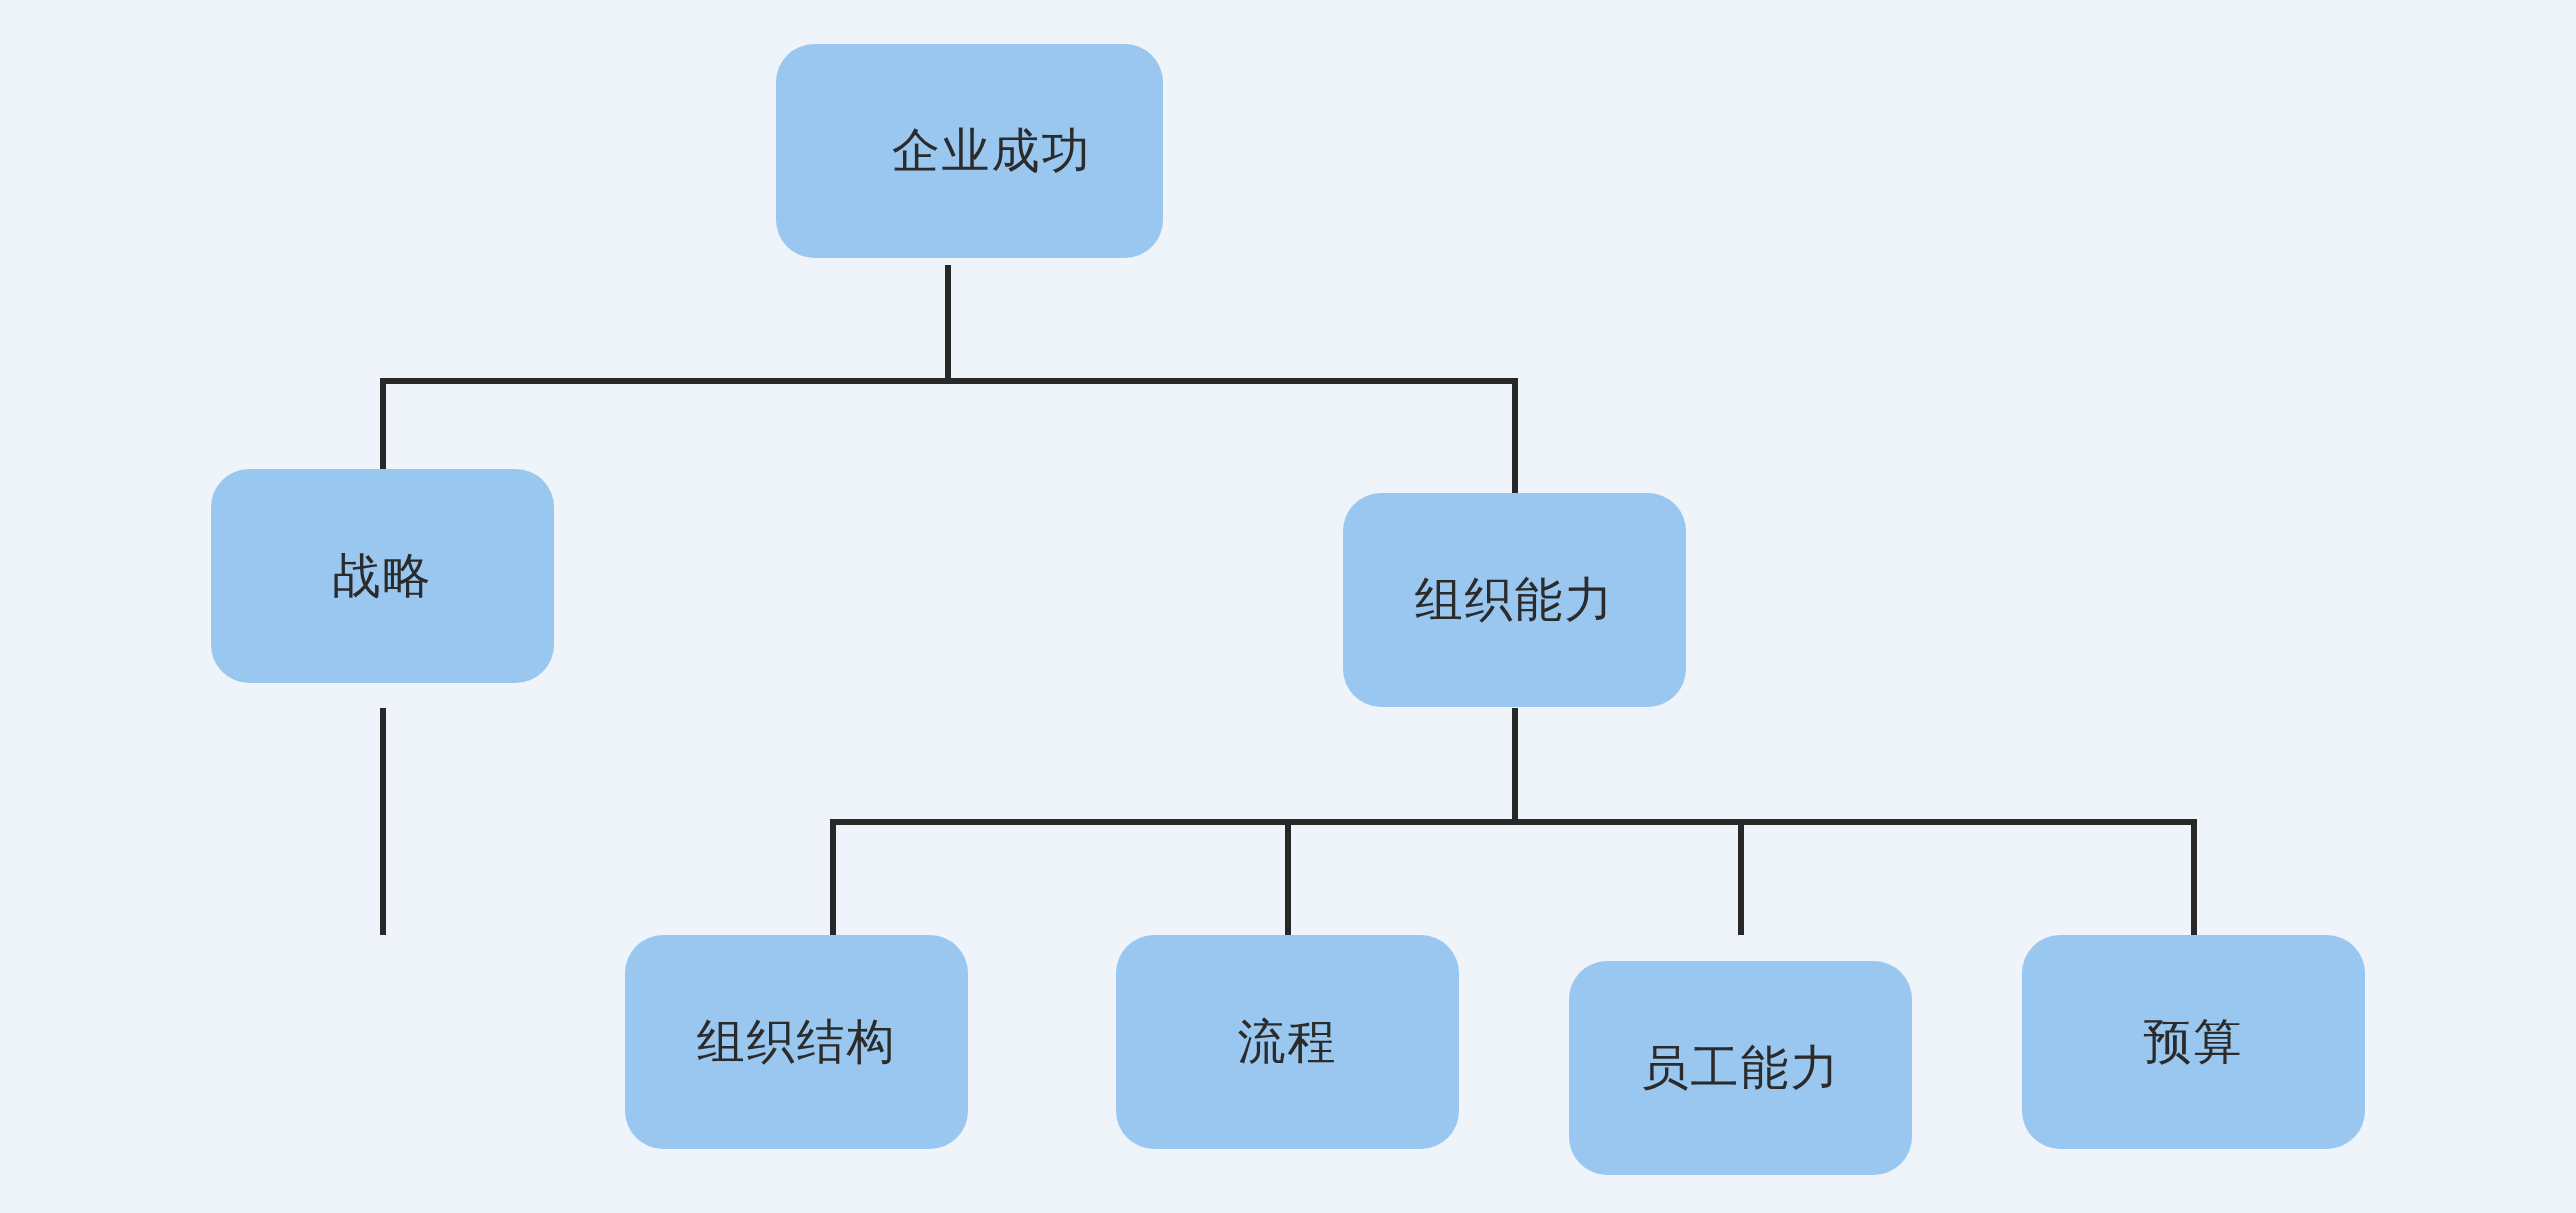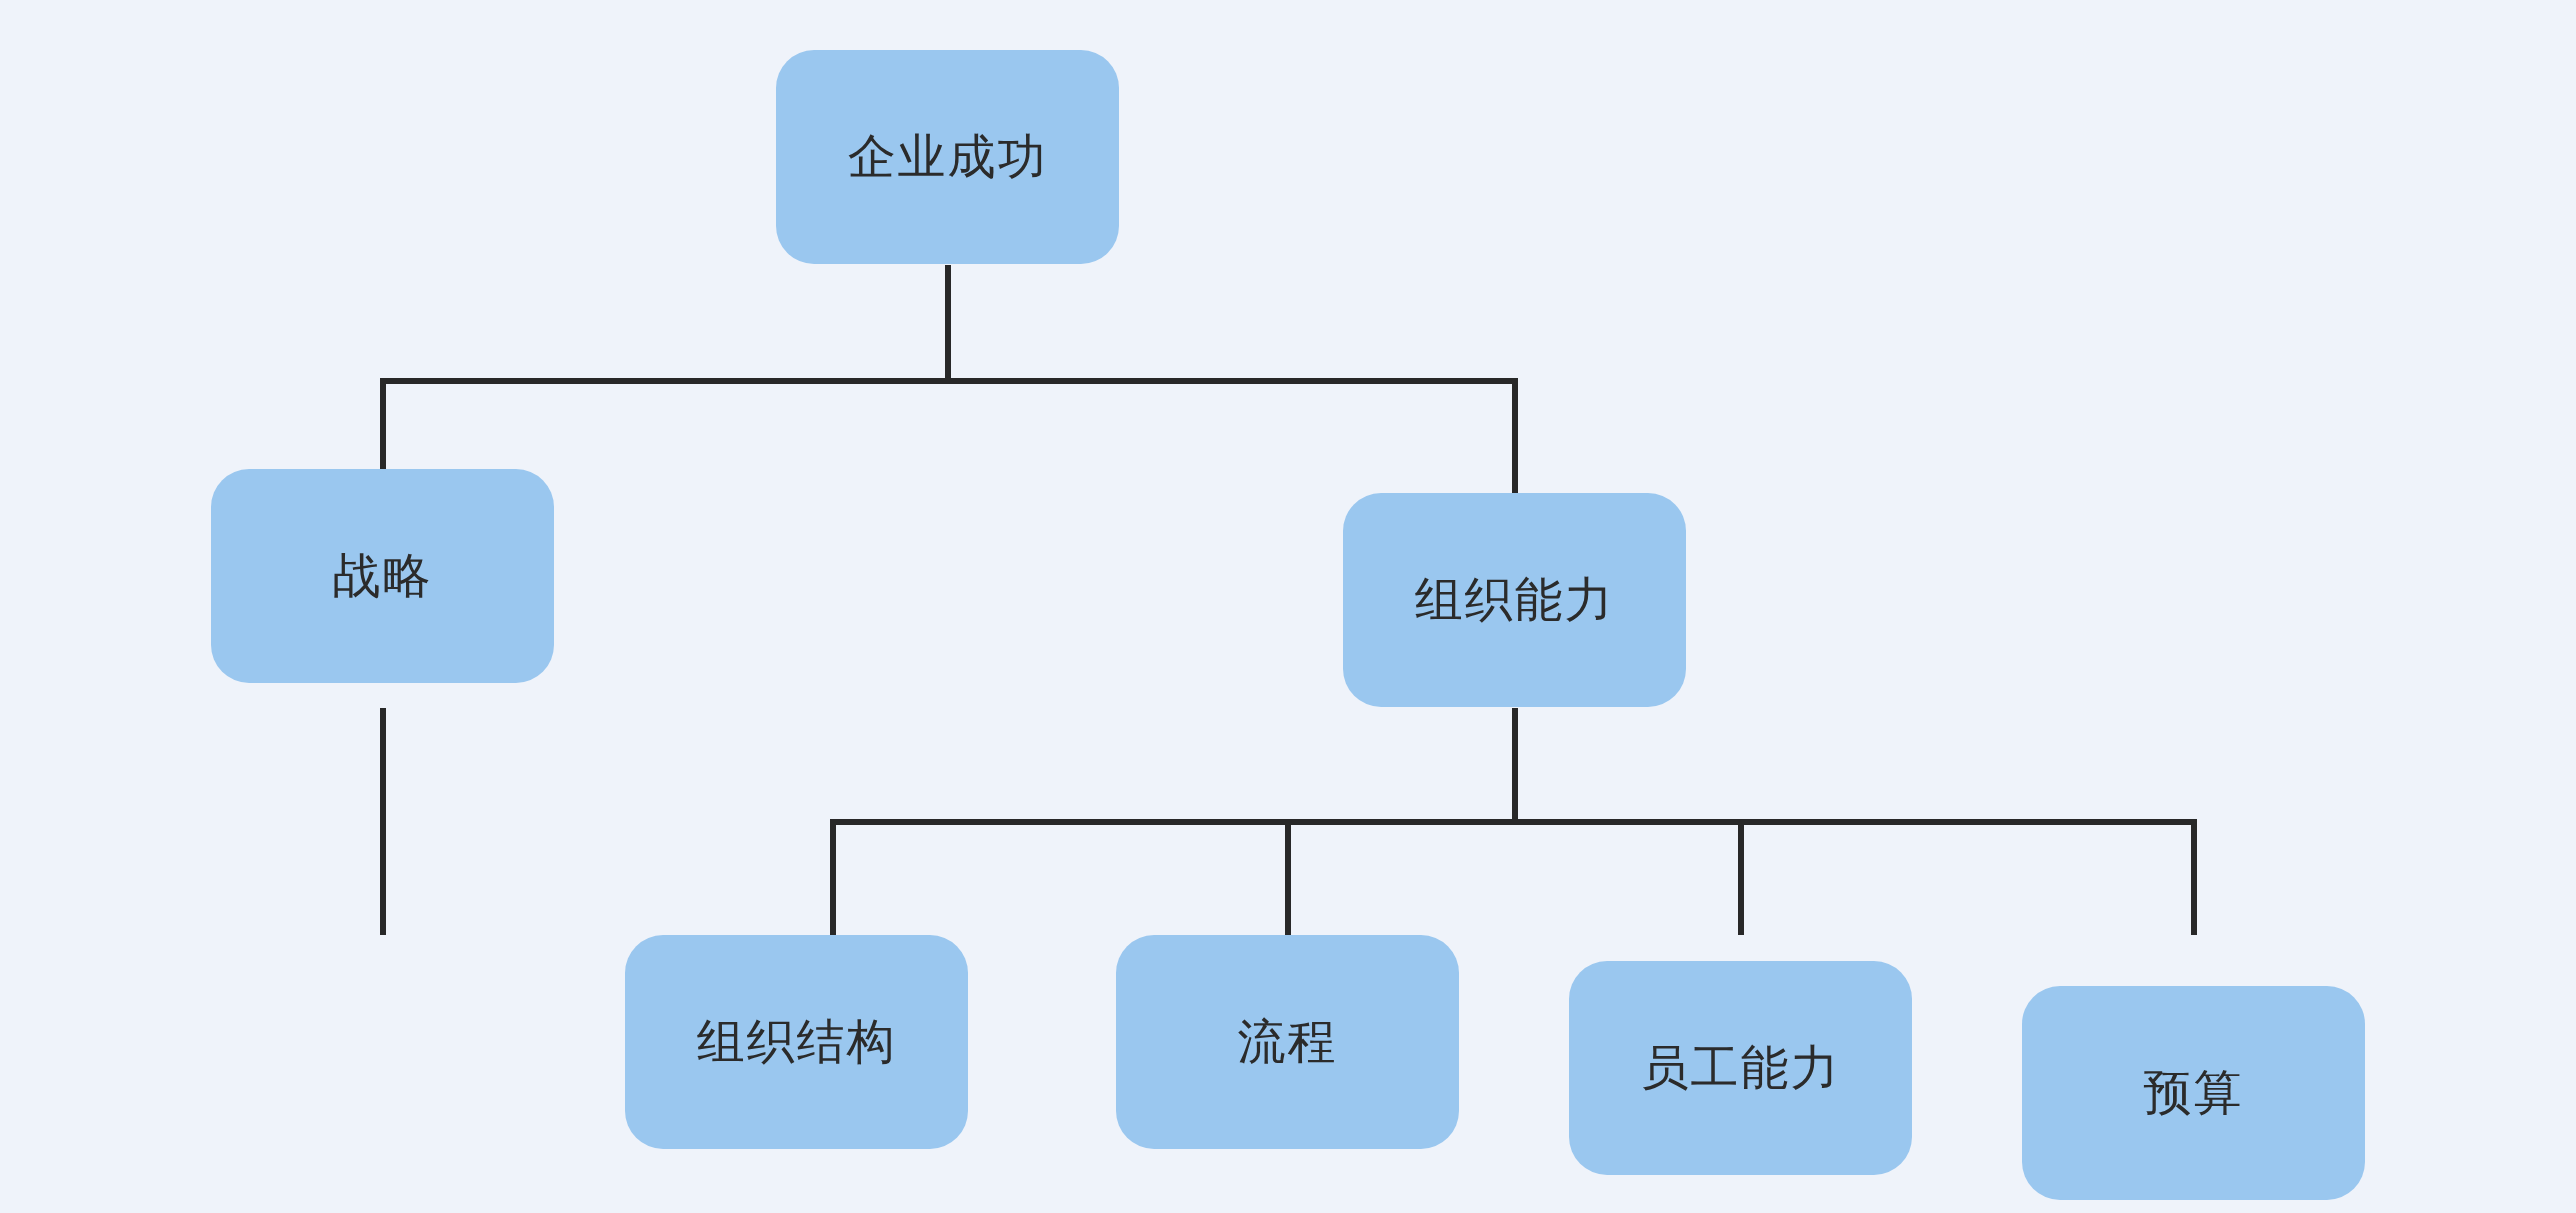--- a/index.html
+++ b/index.html
@@ -28,28 +28,28 @@
     font-size: 48px;
     letter-spacing: 1.9px;
     color: #2B2B2B;
     white-space: nowrap;
   }
   .edge {
     position: absolute;
     background: #282828;
   }
   
-  .n-root            { left: 776px;  top: 50px;  }
+  .n-root            { left: 776px;  top: 44px; padding-left: 44px;  }
   .n-strategy        { left: 211px;  top: 469px; }
   .n-org-capability  { left: 1343px; top: 493px; }
   .n-business        { left: 211px;  top: 935px; }
   .n-org-structure   { left: 625px;  top: 935px; }
   .n-process         { left: 1116px; top: 935px; }
   .n-staff-capability{ left: 1569px; top: 961px; }
-  .n-budget          { left: 2022px; top: 986px; }
+  .n-budget          { left: 2022px; top: 935px; }
   
   .e-root-down       { left: 945px;  top: 265px; width: 5.7px;    height: 118px; }
   .e-l1-horizontal   { left: 380px;  top: 378px; width: 1138px; height: 5.7px;  }
   .e-strategy-top    { left: 380px;  top: 378px; width: 5.7px;    height: 115px; }
   .e-orgcap-top      { left: 1512px; top: 378px; width: 5.7px;    height: 115px; }
   .e-strategy-business{ left: 380px; top: 708px; width: 5.7px;    height: 227px; }
   .e-orgcap-down     { left: 1512px; top: 708px; width: 5.7px;    height: 116px; }
   .e-l2-horizontal   { left: 830px;  top: 819px; width: 1366px; height: 5.7px;  }
   .e-structure-drop  { left: 830px;  top: 819px; width: 5.7px;    height: 116px; }
   .e-process-drop    { left: 1285px; top: 819px; width: 5.7px;    height: 116px; }

